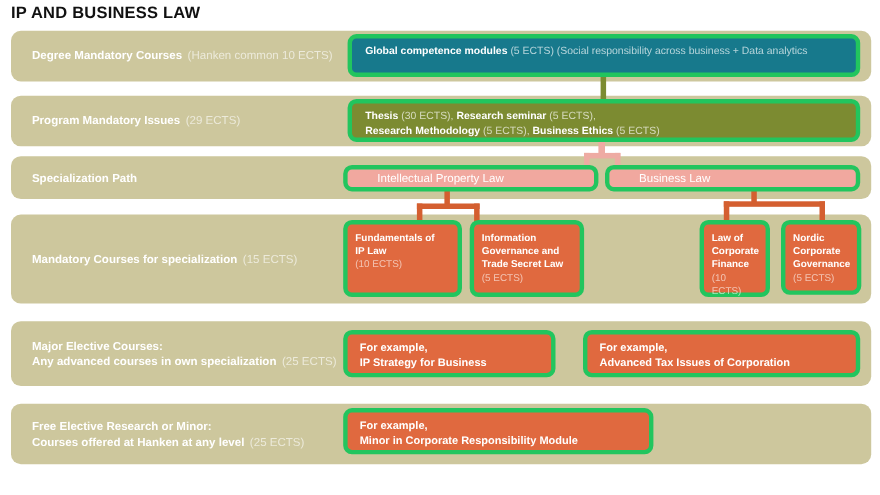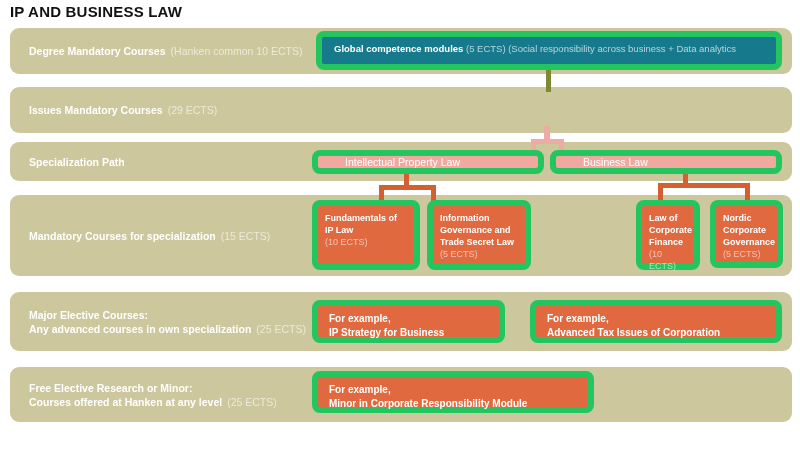--- a/index.html
+++ b/index.html
@@ -10,21 +10,21 @@
   .title{position:absolute;left:10px;top:3px;font-size:15px;font-weight:bold;
          color:#111111;letter-spacing:.2px;}
 
   .band{position:absolute;left:10px;width:782px;background:#cdc79d;
         border-radius:9px;z-index:1;}
   .band-label{position:absolute;left:19px;top:0;bottom:0;display:flex;
         flex-direction:column;justify-content:center;color:#ffffff;
         font-size:10.5px;font-weight:bold;line-height:14px;white-space:nowrap;}
   .suffix{font-weight:normal;color:rgba(255,255,255,.62);margin-left:5px;}
 
-  .cbox{position:absolute;border:6px solid #22c55e;border-radius:8px;
+  .cbox{position:absolute;border:4px solid #22c55e;border-radius:8px;
         box-sizing:border-box;color:#ffffff;z-index:3;}
   .teal{background:#17798c;}
   .olive{background:#7c8b31;}
   .pink{background:#f1a89f;}
   .orange{background:#e0693f;}
 
   .wide-text{padding:5px 12px;font-size:9.5px;line-height:14px;}
   .wide-text .row{white-space:nowrap;}
   .b{font-weight:bold;}
   .lt{color:rgba(255,255,255,.68);}
@@ -50,21 +50,21 @@
   <div class="title">IP AND BUSINESS LAW</div>
 
   <div class="band" style="top:28px;height:46px;">
     <div class="band-label">
       <div><span>Degree Mandatory Courses</span><span class="suffix">(Hanken common 10 ECTS)</span></div>
     </div>
   </div>
 
   <div class="band" style="top:87px;height:46px;">
     <div class="band-label">
-      <div><span>Issues Mandatory Courses</span><span class="suffix">(29 ECTS)</span></div>
+      <div><span>Program Mandatory Issues</span><span class="suffix">(29 ECTS)</span></div>
     </div>
   </div>
 
   <div class="band" style="top:142px;height:39px;">
     <div class="band-label">
       <div><span>Specialization Path</span></div>
     </div>
   </div>
 
   <div class="band" style="top:195px;height:81px;">
@@ -103,20 +103,26 @@
   <div class="conn c-orange" style="left:658px;top:183px;width:92px;height:5px;"></div>
   <div class="conn c-orange" style="left:658px;top:183px;width:5px;height:19px;"></div>
   <div class="conn c-orange" style="left:745px;top:183px;width:5px;height:19px;"></div>
 
   <div class="cbox teal" style="left:316px;top:31px;width:466px;height:39px;">
     <div class="wide-text">
       <div class="row"><span class="b">Global competence modules</span> <span class="lt">(5 ECTS) (Social responsibility across business + Data analytics</span></div>
     </div>
   </div>
 
+  <div class="cbox olive" style="left:316px;top:90px;width:466px;height:39px;">
+    <div class="wide-text">
+      <div class="row"><span class="b">Thesis</span> <span class="lt">(30 ECTS),</span> <span class="b">Research seminar</span> <span class="lt">(5 ECTS),</span></div>
+      <div class="row"><span class="b">Research Methodology</span> <span class="lt">(5 ECTS),</span> <span class="b">Business Ethics</span> <span class="lt">(5 ECTS)</span></div>
+    </div>
+  </div>
 
   <div class="cbox pink" style="left:312px;top:150px;width:232px;height:24px;">
     <div class="pink-label">Intellectual Property Law</div>
   </div>
   <div class="cbox pink" style="left:550px;top:150px;width:232px;height:24px;">
     <div class="pink-label">Business Law</div>
   </div>
 
   <div class="cbox orange" style="left:312px;top:200px;width:108px;height:70px;">
     <div class="small-text" style="width:72px;"><span>Fundamentals of IP Law</span><span class="ects">(10 ECTS)</span></div>

